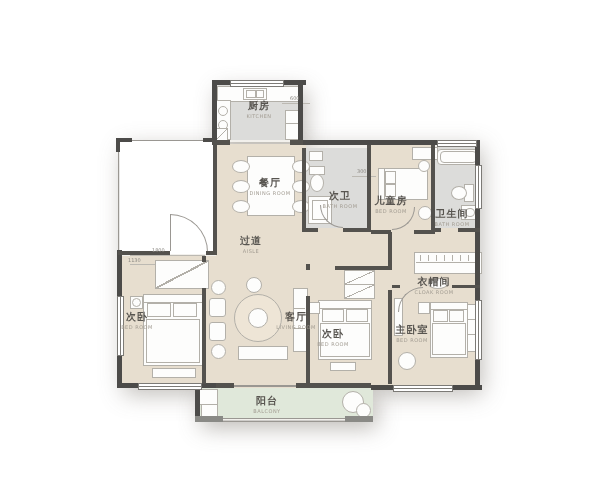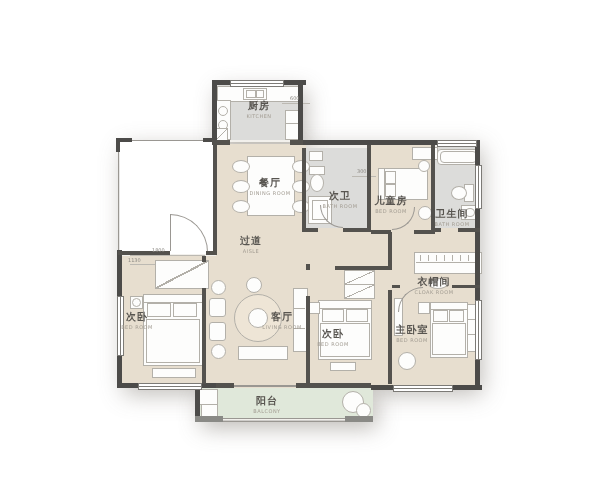--- a/index.html
+++ b/index.html
@@ -235,21 +235,21 @@
     <span class="en">AISLE</span>
   </div>
   <div class="lbl" style="left:434px;top:236px;margin-top:40px;">
     <span class="zh">衣帽间</span>
     <span class="en">CLOAK ROOM</span>
   </div>
   <div class="lbl" style="left:137px;top:311px;">
     <span class="zh">次卧</span>
     <span class="en">BED ROOM</span>
   </div>
-  <div class="lbl" style="left:282px;top:311px;">
+  <div class="lbl" style="left:296px;top:311px;">
     <span class="zh">客厅</span>
     <span class="en">LIVING ROOM</span>
   </div>
   <div class="lbl" style="left:333px;top:328px;">
     <span class="zh">次卧</span>
     <span class="en">BED ROOM</span>
   </div>
   <div class="lbl" style="left:412px;top:324px;">
     <span class="zh">主卧室</span>
     <span class="en">BED ROOM</span>

